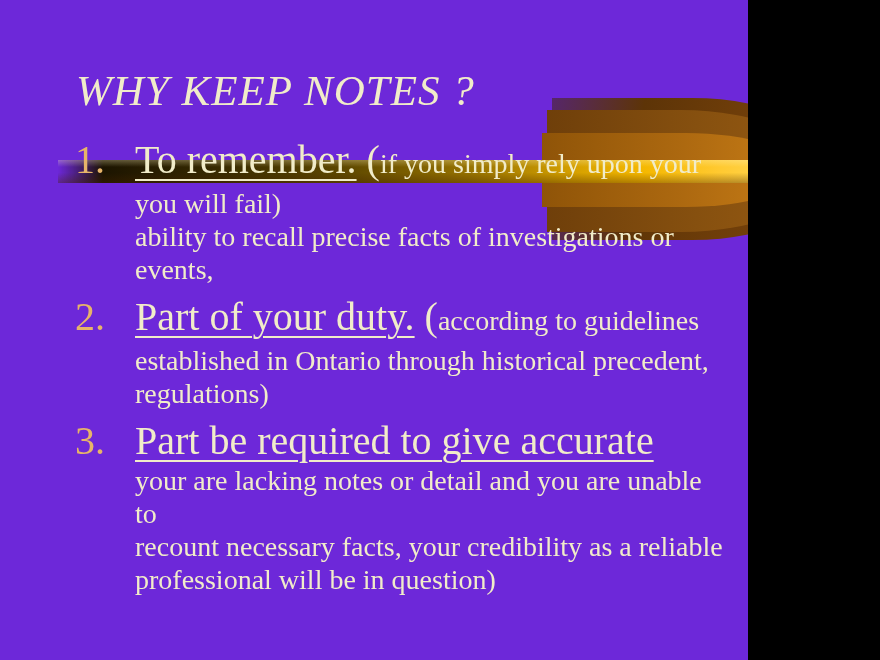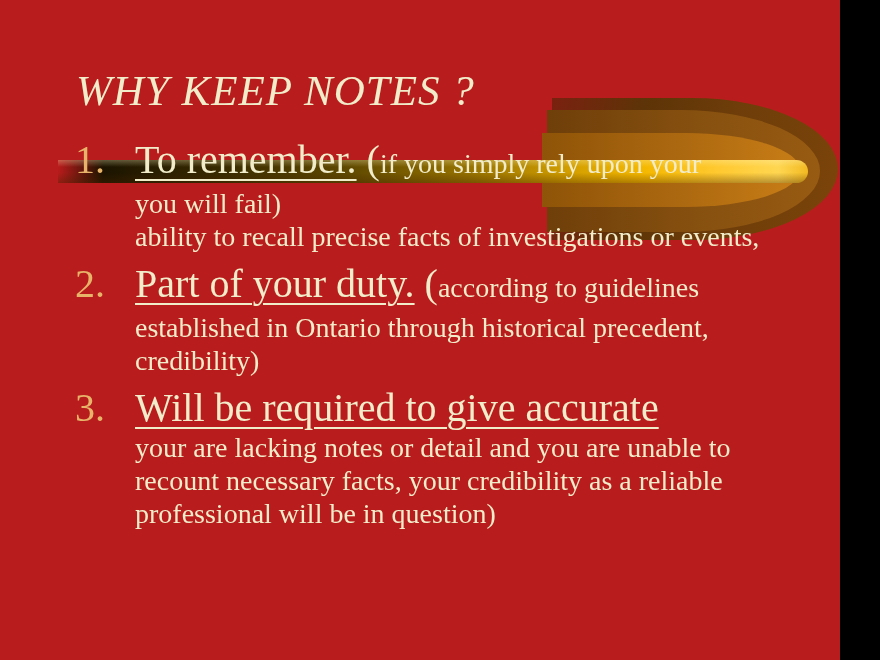--- a/index.html
+++ b/index.html
@@ -1,19 +1,19 @@
 <!DOCTYPE html>
 <html><head>
 <meta charset="utf-8">
 <style>
   html,body{margin:0;padding:0;background:#000;}
   .slide{
     position:relative;
-    width:840px;height:660px;
-    background:#b91c1c;
+    width:748px;height:660px;
+    background:#6d28d9;
     overflow:hidden;
     font-family:"Liberation Serif", serif;
     color:#f1ecc9;
   }
 
   
   .swoosh{position:absolute;left:540px;top:96px;width:300px;height:150px;z-index:1;}
   .swoosh .layer{position:absolute;}
   .sw-outer{
     left:12px;top:2px;width:286px;height:142px;
@@ -87,27 +87,27 @@
           <div class="line-big"><span class="seg-bigu">To remember.</span><span class="seg-big"> (</span><span class="seg-sm">if you simply rely upon your</span></div>
           <div class="line-sm"><span class="seg-sm">you will fail)</span></div>
           <div class="line-sm"><span class="seg-sm">ability to recall precise facts of investigations or events,</span></div>
         </div>
       </div>
       <div class="item">
         <div class="item-number">2.</div>
         <div class="item-content">
           <div class="line-big"><span class="seg-bigu">Part of your duty.</span><span class="seg-big"> (</span><span class="seg-sm">according to guidelines</span></div>
           <div class="line-sm"><span class="seg-sm">established in Ontario through historical precedent,</span></div>
-          <div class="line-sm"><span class="seg-sm">credibility)</span></div>
+          <div class="line-sm"><span class="seg-sm">regulations)</span></div>
         </div>
       </div>
       <div class="item">
         <div class="item-number">3.</div>
         <div class="item-content">
-          <div class="line-big"><span class="seg-bigu">Will be required to give accurate</span></div>
+          <div class="line-big"><span class="seg-bigu">Part be required to give accurate</span></div>
           <div class="line-sm"><span class="seg-sm">your are lacking notes or detail and you are unable to</span></div>
           <div class="line-sm"><span class="seg-sm">recount necessary facts, your credibility as a reliable</span></div>
           <div class="line-sm"><span class="seg-sm">professional will be in question)</span></div>
         </div>
       </div>
     </div>
 
 </div>
 
 </body></html>

